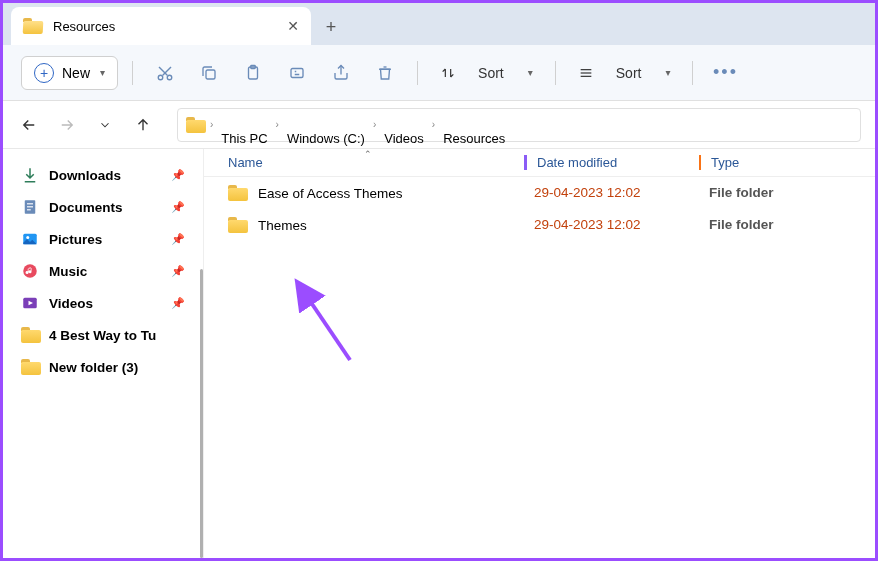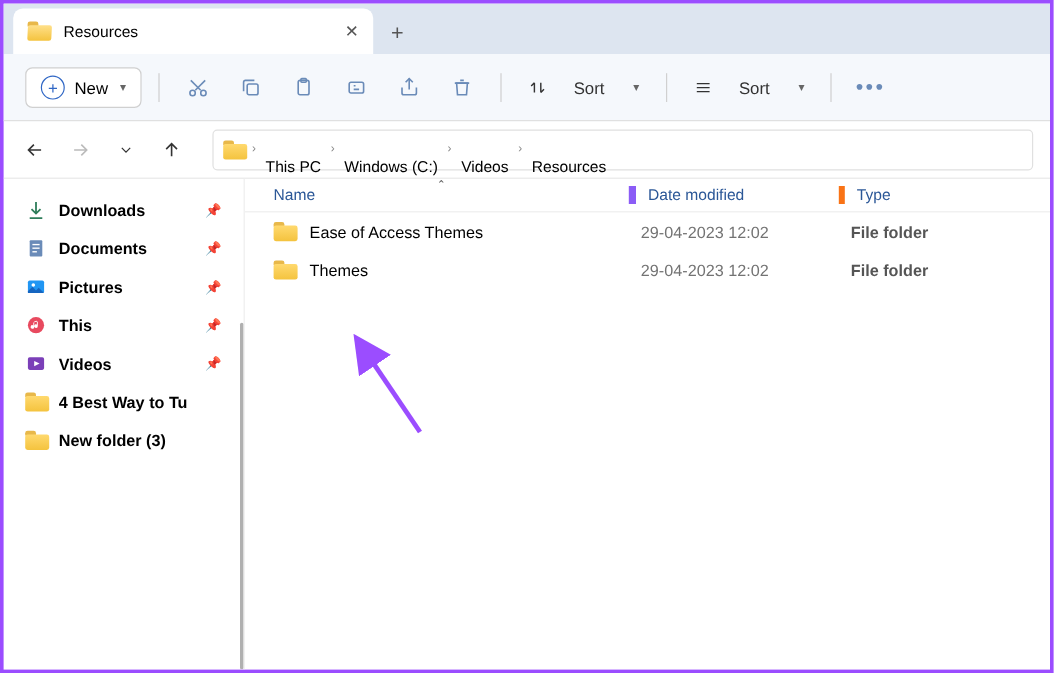--- a/index.html
+++ b/index.html
@@ -30,25 +30,25 @@
     .sidebar { width: 200px; padding: 10px 8px; overflow-y: auto; position: relative; }
     .sidebar-scroll-indicator { position: absolute; right: 0; top: 120px; bottom: 0; width: 3px; background: #b0b0b0; border-radius: 2px; }
     .sidebar-item { display: flex; align-items: center; gap: 10px; padding: 7px 10px; font-size: 13.5px; cursor: pointer; border-radius: 4px; position: relative; font-weight: bold; }
     .pin { color: #888; font-size: 11px; margin-left: auto; }
     .sb-icon { width: 18px; height: 18px; display: flex; align-items: center; justify-content: center; font-size: 15px; }
     
     .content { flex: 1; border-left: 1px solid #eee; display: flex; flex-direction: column; }
     .col-headers { display: flex; padding: 6px 0; border-bottom: 1px solid #eee; font-size: 13px; color: #2b5797; }
     .col-name { width: 320px; padding-left: 24px; position: relative; }
     .col-sort-ind { position: absolute; left: 160px; top: -6px; font-size: 9px; color: #666; }
-    .col-date { width: 175px; border-left: 6px solid #8b5cf6; padding-left: 10px; }
-    .col-type { width: 130px; border-left: 5px solid #f97316; padding-left: 10px; }
-    .file-row { display: flex; align-items: flex-end; padding: 8px 0; font-size: 13.5px; cursor: pointer; }
+    .col-date { width: 175px; border-left: 3px solid #8b5cf6; padding-left: 10px; }
+    .col-type { width: 130px; border-left: 2px solid #f97316; padding-left: 10px; }
+    .file-row { display: flex; align-items: flex-start; padding: 8px 0; font-size: 13.5px; cursor: pointer; }
     .file-name-cell { width: 320px; padding-left: 24px; display: flex; align-items: center; gap: 10px; }
-    .file-date-cell { width: 175px; padding-left: 10px; color: #737373; }
+    .file-date-cell { width: 175px; padding-left: 10px; color: #c2410c; }
     .file-type-cell { width: 130px; padding-left: 10px; color: #555; font-weight: bold; }
     
     .folder-icon { width: 20px; height: 16px; position: relative; }
     .folder-icon::before { content: ''; position: absolute; top: 0; left: 0; width: 9px; height: 4px; background: #e8b84a; border-radius: 2px 2px 0 0; }
     .folder-icon::after { content: ''; position: absolute; top: 3px; left: 0; width: 20px; height: 13px; background: linear-gradient(#ffd96e, #f4c33e); border-radius: 2px; }
     .folder-icon.open::after { background: linear-gradient(#ffe08a, #f4c33e); transform: skewX(-3deg); }
     
     .arrow-annotation { position: absolute; left: 300px; top: 290px; pointer-events: none; }
     .arrow-annotation svg { overflow: visible; }
   </style>
@@ -202,21 +202,21 @@
         <span>Pictures</span>
         <span class="pin">📌</span>
       </div>
       <div class="sidebar-item">
         <span class="sb-icon">
           <svg width="18" height="18" viewBox="0 0 24 24">
             <circle cx="12" cy="12" r="9" fill="#e84a5f"></circle>
             <path d="M10 8v6a2 2 0 1 1-1-1.7V9l5-1v5a2 2 0 1 1-1-1.7V7l-3 1z" fill="#fff"></path>
           </svg>
         </span>
-        <span>This</span>
+        <span>Music</span>
         <span class="pin">📌</span>
       </div>
       <div class="sidebar-item">
         <span class="sb-icon">
           <svg width="18" height="18" viewBox="0 0 24 24">
             <rect x="3" y="5" width="18" height="14" rx="2" fill="#7b3fb8"></rect>
             <path d="M10 9l6 3-6 3V9z" fill="#fff"></path>
           </svg>
         </span>
         <span>Videos</span>

